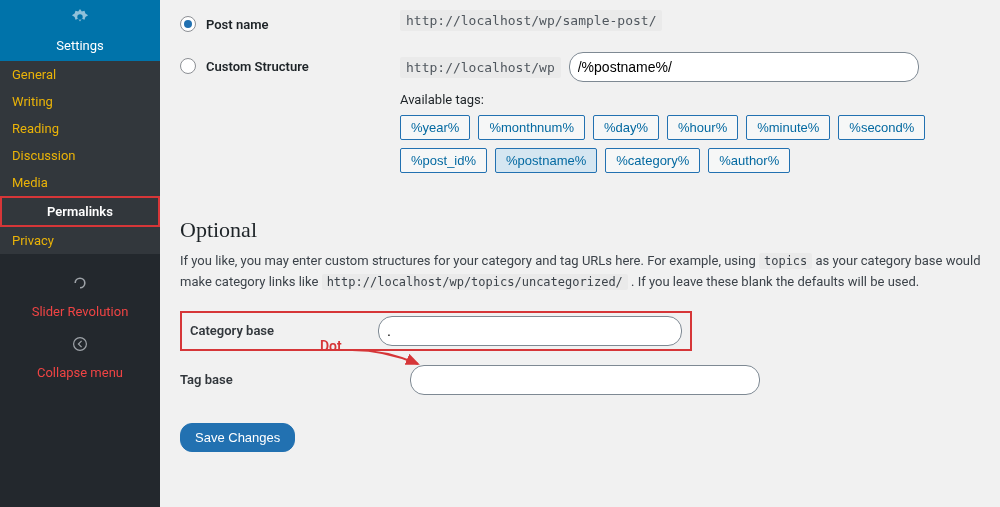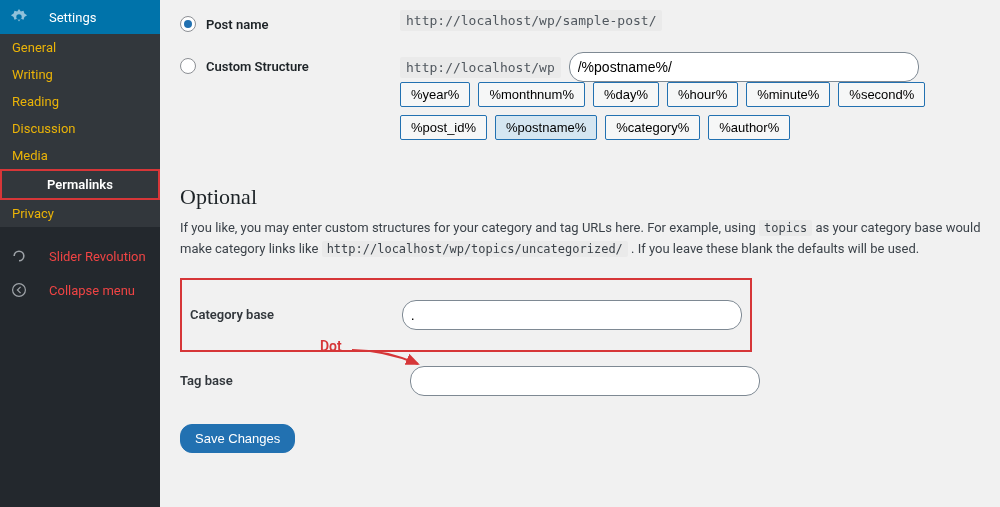--- a/index.html
+++ b/index.html
@@ -1,46 +1,46 @@
 <!DOCTYPE html>
 <html><head>
 <meta charset="utf-8">
 <style>
 * { box-sizing: border-box; margin: 0; padding: 0; }
 body { font-family: -apple-system, BlinkMacSystemFont, "Segoe UI", Roboto, sans-serif; font-size: 13px; color: #32373c; background: #f1f1f1; width: 1000px; height: 507px; overflow: hidden; }
 .page { display: flex; height: 507px; }
 .sidebar { width: 160px; background: #23282d; color: #eee; flex-shrink: 0; display: flex; flex-direction: column; }
-.side-item { padding: 8px 10px; font-size: 13px; color: #eee; cursor: pointer; display: flex; align-items: center; gap: 21px; }
+.side-item { padding: 8px 10px; font-size: 13px; color: #eee; cursor: pointer; display: flex; align-items: center; gap: 12px; flex-direction: column; }
 .side-header { background: #0073aa; color: #fff; font-weight: 400; position: relative; }
 .side-header::after { content: ""; position: absolute; right: -8px; top: 50%; margin-top: -8px; border: 8px solid transparent; border-right-color: #f1f1f1; }
 .side-sub { background: #32373c; font-size: 13px; }
 .side-sub .sub-item { padding: 6px 12px; color: #eab308; cursor: pointer; }
 .side-sub .sub-item.current { color: #fff; font-weight: 600; text-align: center; }
 .sub-highlight { border: 2px solid #d63638; }
 .side-sep { height: 12px; }
 .side-sub2 .side-item { color: #ef4444; }
 .side-item .ic { width: 18px; height: 18px; display: inline-flex; align-items: center; justify-content: center; color: rgba(240,245,250,.6); }
 .main { flex: 1; background: #f1f1f1; padding: 0 0 20px 20px; overflow: hidden; position: relative; }
 .form-row { display: flex; align-items: flex-start; padding: 10px 0; }
 .form-label { width: 220px; padding-top: 6px; font-weight: 600; font-size: 13px; color: #1d2327; display: flex; align-items: center; gap: 10px; }
 .radio { width: 16px; height: 16px; border: 1px solid #8c8f94; border-radius: 50%; background: #fff; display: inline-flex; align-items: center; justify-content: center; flex-shrink: 0; }
 .radio.checked::after { content: ""; width: 8px; height: 8px; border-radius: 50%; background: #2271b1; }
 .urlcode { font-family: Consolas, Monaco, monospace; font-size: 13px; background: #eaeaea; color: #50575e; padding: 3px 6px; border-radius: 2px; display: inline-block; }
 .structure-row .form-body { display: flex; align-items: center; gap: 8px; }
 .textinput { border: 1px solid #7e8993; background: #fff; padding: 4px 8px; font-size: 14px; border-radius: 14px; width: 350px; height: 30px; }
 .avail-label { margin: 10px 0 8px 0; font-size: 13px; color: #1d2327; }
 .tag-buttons { display: flex; flex-wrap: wrap; gap: 8px; margin-bottom: 20px; max-width: 600px; }
-.tagbtn { border: 1px solid #2271b1; color: #000000; background: #f6f7f7; padding: 4px 10px; font-size: 13px; border-radius: 2px; cursor: pointer; }
+.tagbtn { border: 1px solid #2271b1; color: #0369a1; background: #f6f7f7; padding: 4px 10px; font-size: 13px; border-radius: 2px; cursor: pointer; }
 .tagbtn.active { background: #d5e6f1; }
 .h2 { font-size: 22px; font-weight: 400; color: #1d2327; margin: 14px 0 8px 0; font-family: Liberation Serif, serif; }
 .desc { font-size: 13px; line-height: 1.6; color: #3c434a; margin-bottom: 18px; }
 .code-inline { font-family: Consolas, Monaco, monospace; background: #eaeaea; padding: 1px 5px; border-radius: 2px; font-size: 12px; }
 .opt-row { display: flex; align-items: center; padding: 14px 0; }
 .opt-label { width: 230px; font-weight: 600; font-size: 13px; }
-.catbox { border: 2px solid #d63638; padding: 20px 8px; display: flex; align-items: center; width: 572px; position: relative; }
+.catbox { border: 2px solid #d63638; padding: 3px 8px; display: flex; align-items: center; width: 512px; position: relative; }
 .catbox .opt-label { width: 218px; }
 .savebtn { background: #2271b1; border: 1px solid #2271b1; color: #fff; padding: 6px 14px; font-size: 13px; border-radius: 12px; cursor: pointer; margin-top: 14px; }
 .annotation { position: absolute; color: #d63638; font-size: 14px; font-weight: 600; pointer-events: none; }
 .arrow-svg { position: absolute; pointer-events: none; }
 </style>
 </head>
 <body>
 
 <div class="page">
   <div class="sidebar">
@@ -98,20 +98,21 @@
     <div class="form-row structure-row">
       <label class="form-label">
         <span class="radio"></span>
         <span>Custom Structure</span>
       </label>
       <div>
         <div class="form-body">
           <span class="urlcode">http://localhost/wp</span>
           <input class="textinput" value="/%postname%/" style="">
         </div>
+        <div class="avail-label">Available tags:</div>
         <div class="tag-buttons" id="tagbtns">
             <button class="tagbtn">%year%</button>
             <button class="tagbtn">%monthnum%</button>
             <button class="tagbtn">%day%</button>
             <button class="tagbtn">%hour%</button>
             <button class="tagbtn">%minute%</button>
             <button class="tagbtn">%second%</button>
             <button class="tagbtn">%post_id%</button>
             <button class="tagbtn active">%postname%</button>
             <button class="tagbtn">%category%</button>

